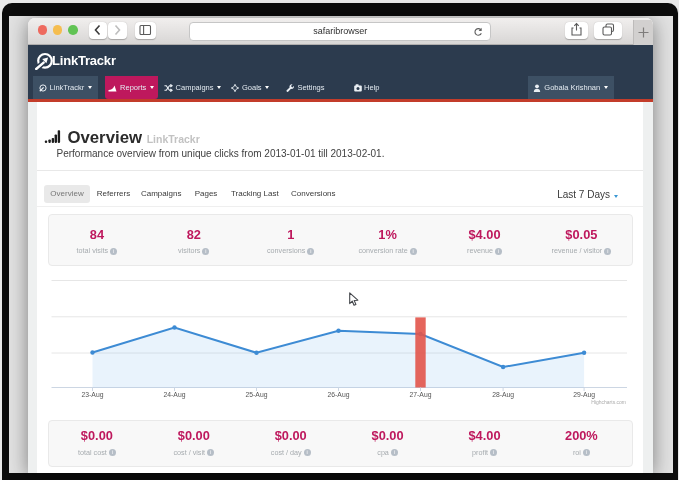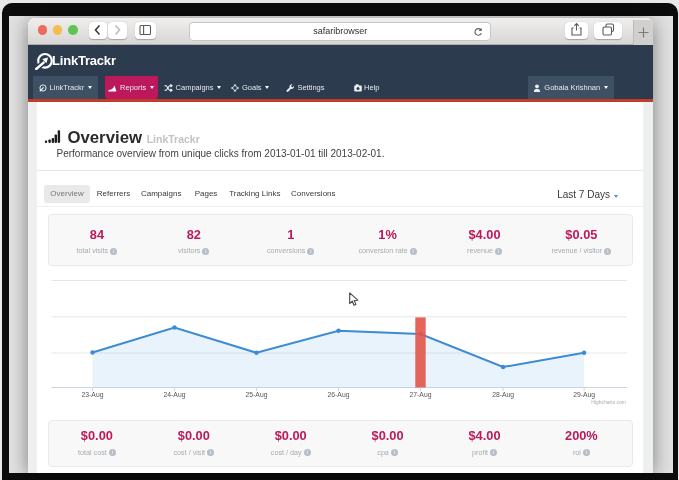--- a/index.html
+++ b/index.html
@@ -144,21 +144,21 @@
       <rect x="13.7" y="0.2" width="2.4" height="12.7" rx="0.8" fill="#1d1d1d"></rect>
     </svg>
   <div class="abs" style="left:39.9px;top:110.6px;font-size:16.8px;color:#2b2b2b;font-weight:bold;">Overview <span style="font-size:10.5px;color:#c2c2c2;">LinkTrackr</span></div>
   <div class="abs" style="left:29px;top:130px;font-size:10px;color:#414141;">Performance overview from unique clicks from 2013-01-01 till 2013-02-01.</div>
   <div class="abs" style="left:9.5px;top:152.3px;width:605.5px;height:1px;background:#e8e8e8;"></div>
 
   <div class="tab" style="left:16.9px;width:45.3px;background:#e9e9e9;border-radius:3px;color:#777;">Overview</div>
   <div class="tab" style="left:66px;width:40px;">Referrers</div>
   <div class="tab" style="left:111.7px;width:44px;">Campaigns</div>
   <div class="tab" style="left:161.5px;width:34px;">Pages</div>
-  <div class="tab" style="left:200.3px;width:54px;">Tracking Links</div>
+  <div class="tab" style="left:200.3px;width:54px;">Tracking Last</div>
   <div class="tab" style="left:262.8px;width:46px;">Conversions</div>
   <div class="abs" style="right:35px;top:171.5px;font-size:10px;color:#3a3a3a;">Last 7 Days<span class="caret" style="border-top-color:#3a97d3;"></span></div>
   <div class="abs" style="left:9.5px;top:188.9px;width:605.5px;height:1px;background:#efefef;"></div>
 
   <div class="panel" style="top:196px;height:52.5px;"></div>
   <div class="statv" style="left:20.95px;top:209px;">84</div>
   <div class="statv" style="left:117.85px;top:209px;">82</div>
   <div class="statv" style="left:214.75px;top:209px;">1</div>
   <div class="statv" style="left:311.65px;top:209px;">1%</div>
   <div class="statv" style="left:408.55px;top:209px;">$4.00</div>

